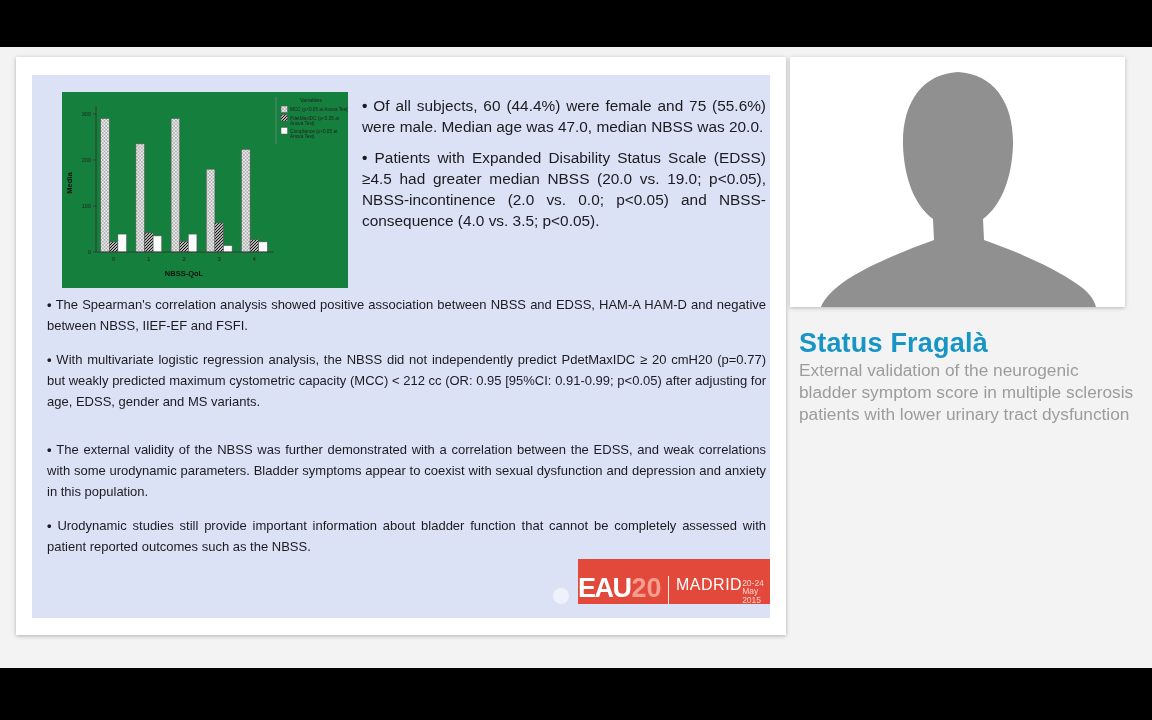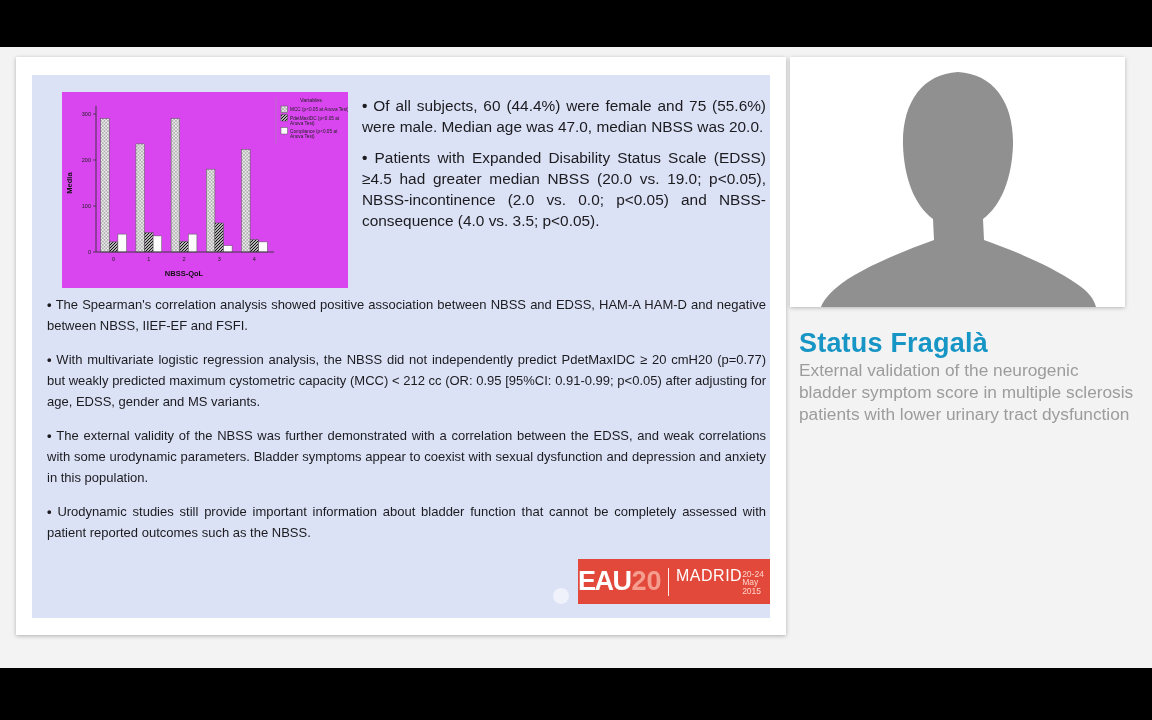--- a/index.html
+++ b/index.html
@@ -16,43 +16,43 @@
   .slide-card{
     position:absolute;left:16px;top:10px;width:770px;height:578px;
     background:#ffffff;box-shadow:0 1px 4px rgba(0,0,0,.28);
   }
   .slide{
     position:absolute;left:16px;top:18px;width:738px;height:543px;
     background:#dce2f5;color:#1b1b20;
   }
   .chart-card{
     position:absolute;left:30px;top:17px;width:286px;height:196px;
-    background:#d946ef;
+    background:#15803d;
   }
   .top-bullets{
     position:absolute;left:330px;top:20px;width:404px;
     font-size:15.4px;line-height:21px;text-align:justify;
   }
   .top-bullets .bullet{margin:0 0 10px 0;}
   .main-bullets{
     position:absolute;left:15px;top:219px;width:719px;
     font-size:13px;line-height:21px;text-align:justify;
   }
   .main-bullets .bullet{margin:0 0 13px 0;}
-  .main-bullets .bullet:nth-child(3){margin-top:13px;}
+  .main-bullets .bullet:nth-child(3){margin-top:27px;}
   .bullet{margin:0;}
   .bullet .dot{font-weight:bold;}
 
   .watermark{
     position:absolute;left:521px;top:513px;width:16px;height:16px;border-radius:50%;
     background:rgba(255,255,255,.55);
   }
   .eau-logo{
     position:absolute;left:546px;top:484px;width:192px;height:45px;
-    display:flex;align-items:center;justify-content:center;
+    display:flex;align-items:flex-end;justify-content:center;
   }
   .eau-logo .eau{color:#fff;font-weight:bold;font-size:27px;letter-spacing:-1.5px;}
   .eau-logo .year{font-weight:bold;font-size:27px;margin-left:1px;}
   .eau-logo .sep{width:2px;height:28px;background:rgba(255,255,255,.9);margin:0 7px 0 6px;}
   .eau-logo .loc{display:flex;flex-direction:row;line-height:1;}
   .eau-logo .city{color:#fff;font-size:16px;letter-spacing:.5px;}
   .eau-logo .dates{font-size:8.5px;margin-top:2px;}
 
   
   .photo-card{

